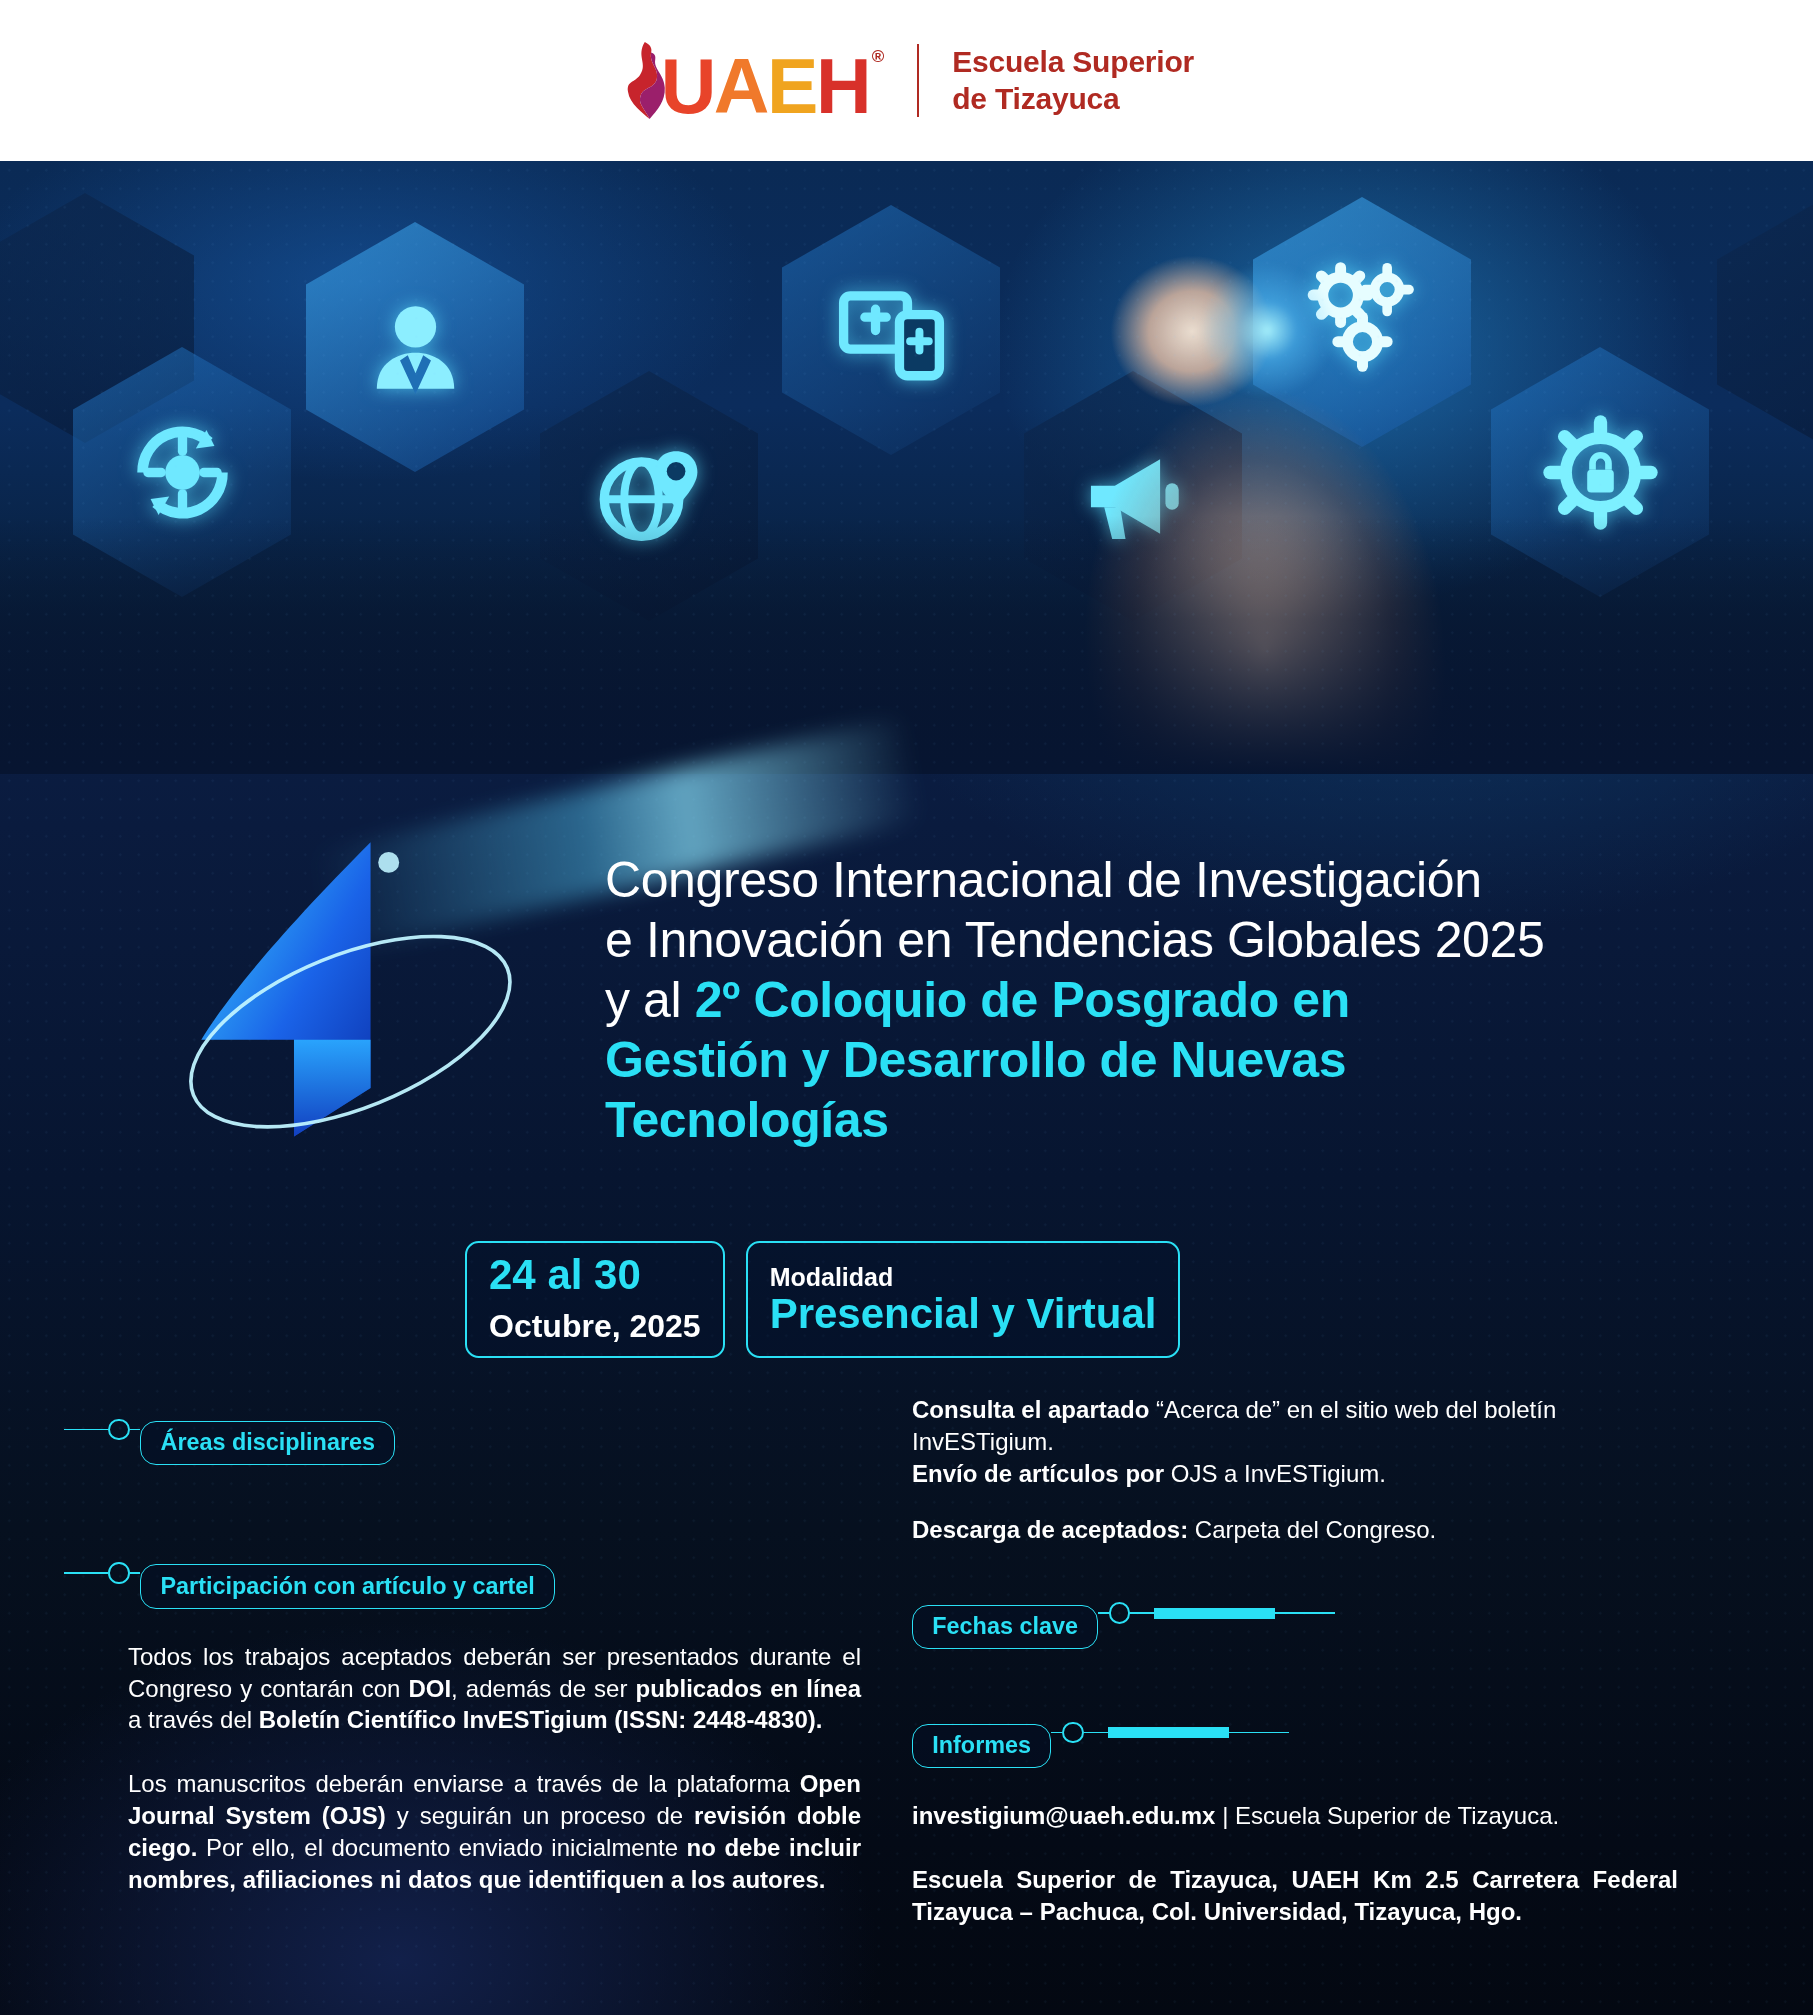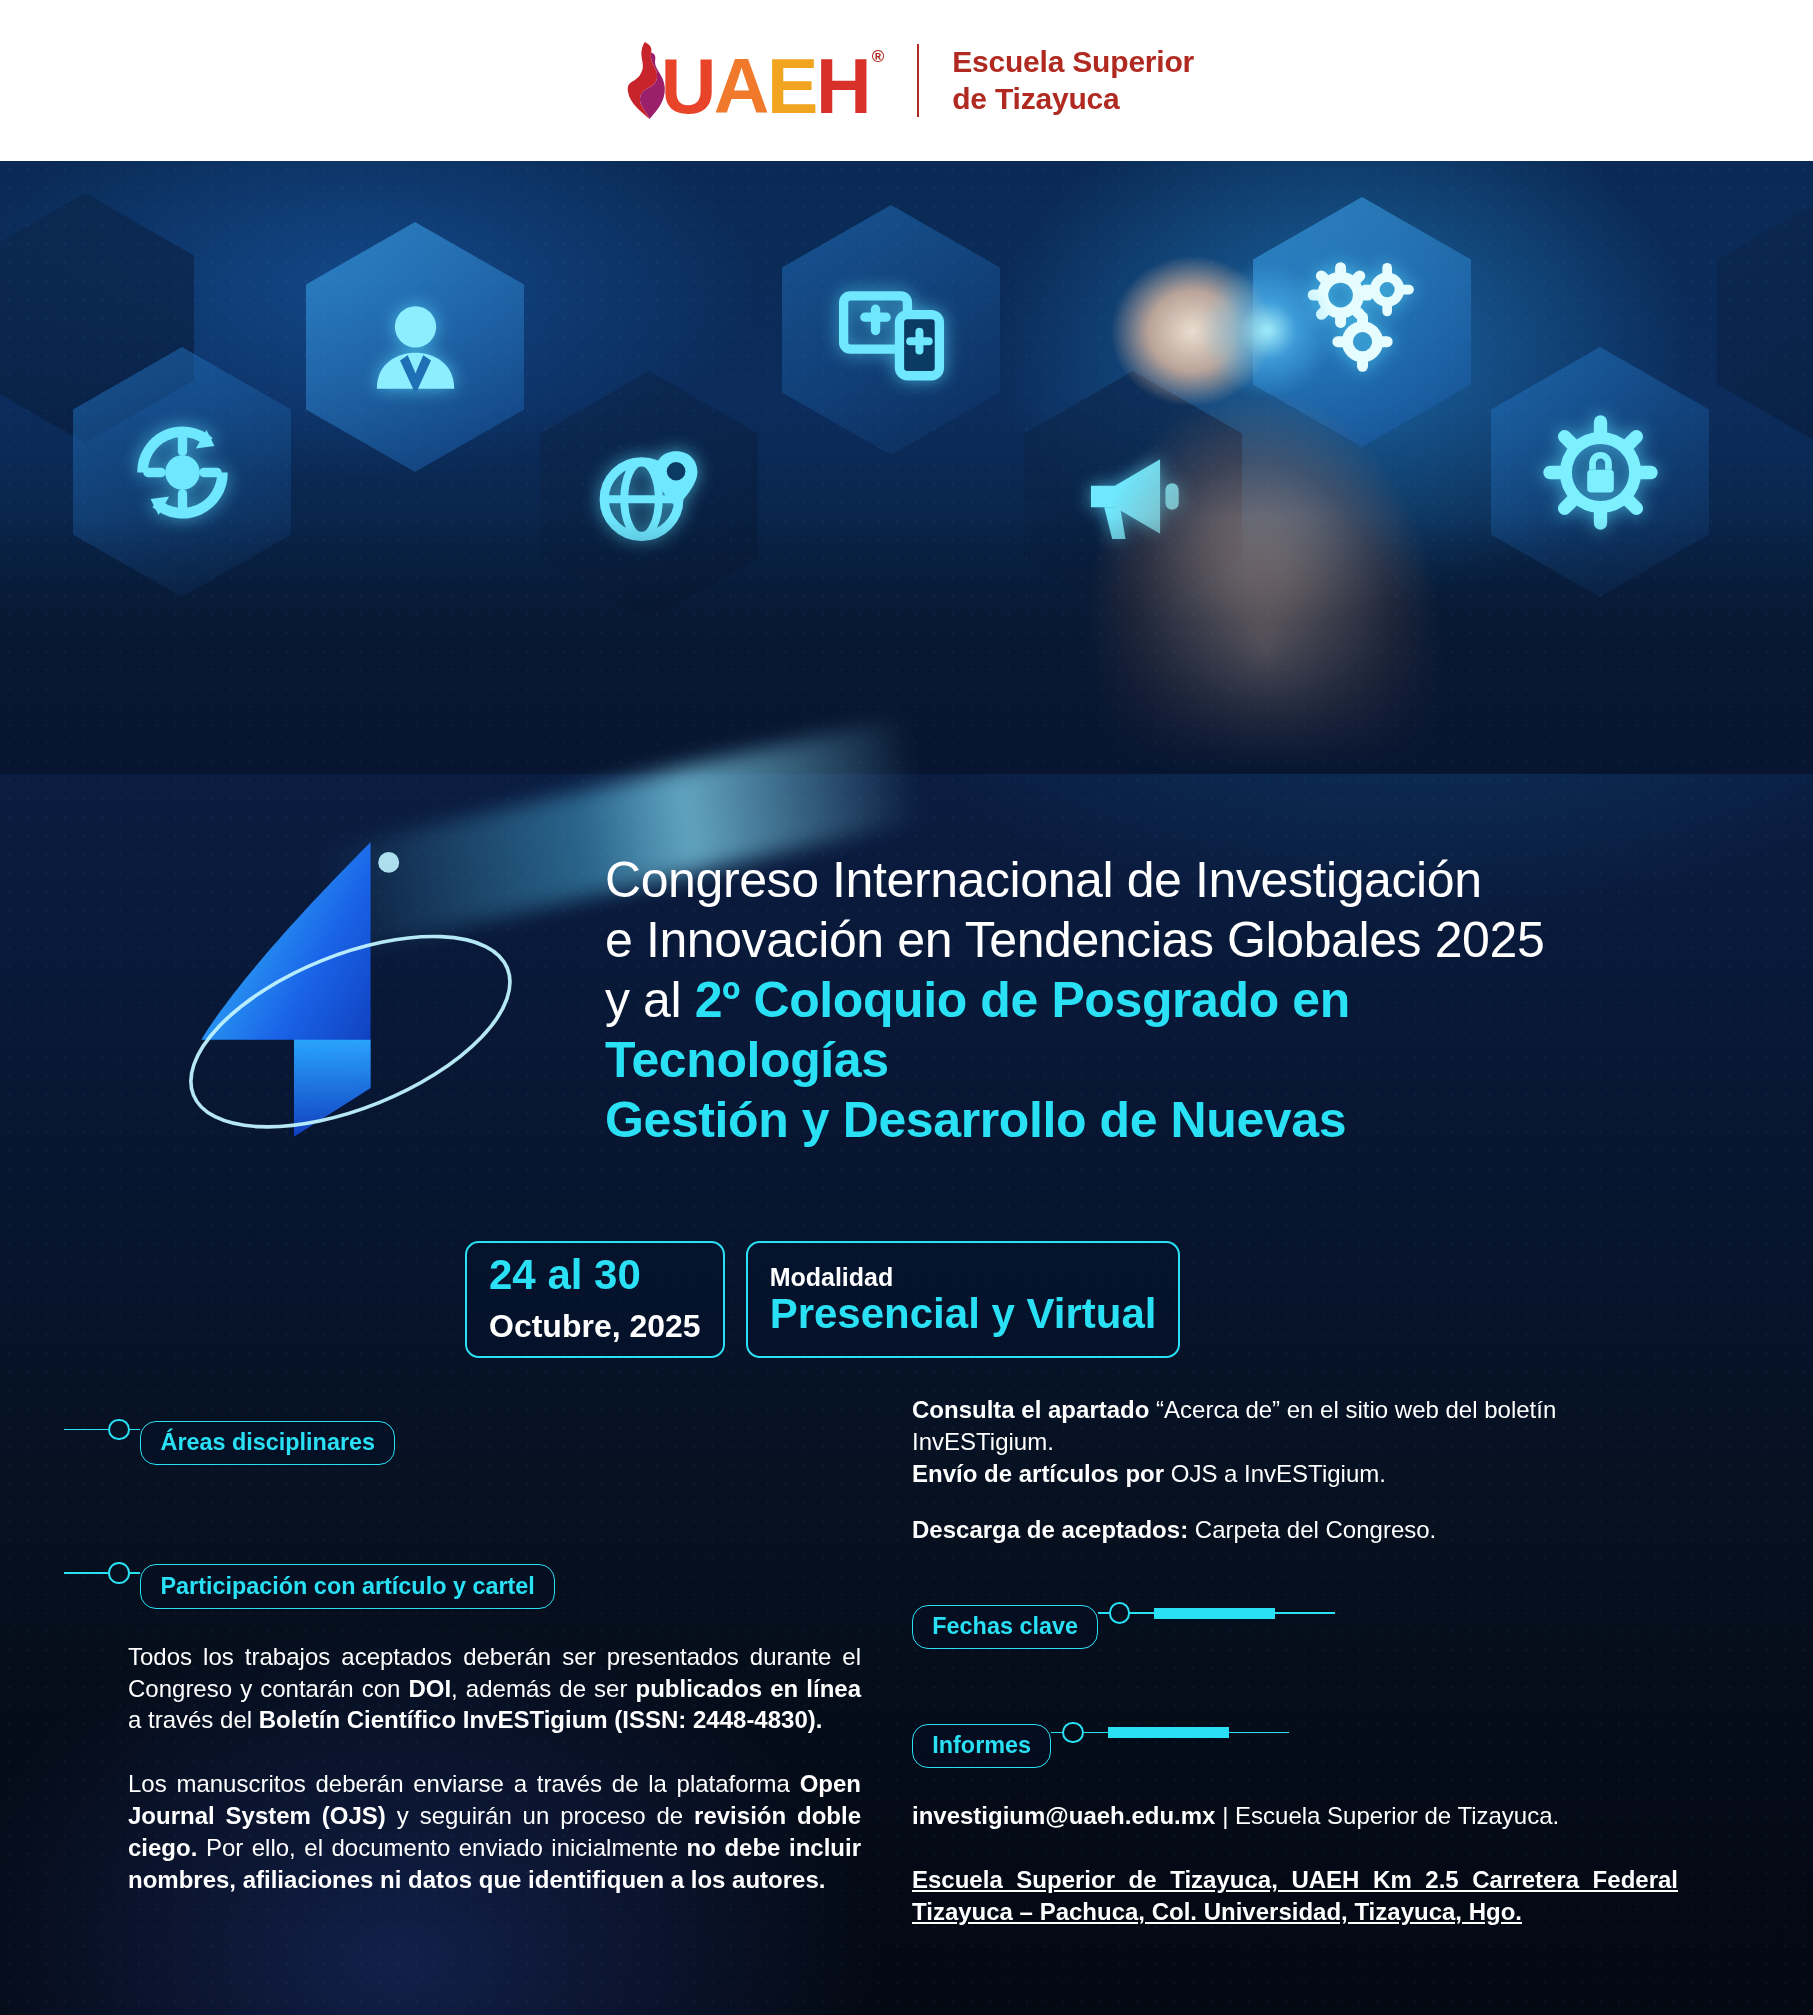--- a/index.html
+++ b/index.html
@@ -512,22 +512,22 @@
       <path d="M330 520 L520 520 L520 640 L330 760 Z" fill="url(#g2)" opacity="0.95"></path>
       <ellipse cx="470" cy="500" rx="420" ry="190" fill="none" stroke="#bff3ff" stroke-width="9" transform="rotate(-22 470 500)" opacity="0.95"></ellipse>
       <circle cx="565" cy="80" r="26" fill="#bff3ff" opacity="0.9"></circle>
     </svg>
   </div>
 
   <div class="title-block">
     <div class="title-line">Congreso Internacional de Investigación</div>
     <div class="title-line">e Innovación en Tendencias Globales 2025</div>
     <div class="title-line"><span>y al </span><span class="mix-cyan">2º Coloquio de Posgrado en</span></div>
+    <div class="title-line bold-cyan">Gestión y Desarrollo de Nuevas</div>
     <div class="title-line bold-cyan">Tecnologías</div>
-    <div class="title-line bold-cyan">Gestión y Desarrollo de Nuevas</div>
   </div>
 
   <div class="badges">
     <div class="badge">
       <div class="big">24 al 30</div>
       <div class="small">Octubre, 2025</div>
     </div>
     <div class="badge modality">
       <div class="small">Modalidad</div>
       <div class="big">Presencial y Virtual</div>
@@ -601,21 +601,21 @@
         <div class="seg3"></div>
       </div>
     </div>
 
     <div class="spacer-80"></div>
 
     <div class="body-text justify" style="width:766px;"><span style="font-weight: bold;">investigium@uaeh.edu.mx</span><span> |  Escuela Superior de Tizayuca.</span></div>
 
     <div class="spacer-80"></div>
 
-    <div class="body-text justify" style="width:766px; font-weight:bold;text-decoration:underline;">Escuela Superior de Tizayuca, UAEH Km 2.5 Carretera Federal Tizayuca – Pachuca, Col. Universidad, Tizayuca, Hgo.</div>
+    <div class="body-text justify" style="width:766px; font-weight:bold;">Escuela Superior de Tizayuca, UAEH Km 2.5 Carretera Federal Tizayuca – Pachuca, Col. Universidad, Tizayuca, Hgo.</div>
   </div>
 
   <div class="bottom-panels">
     
     
     
     
   </div>
 
 </div>

